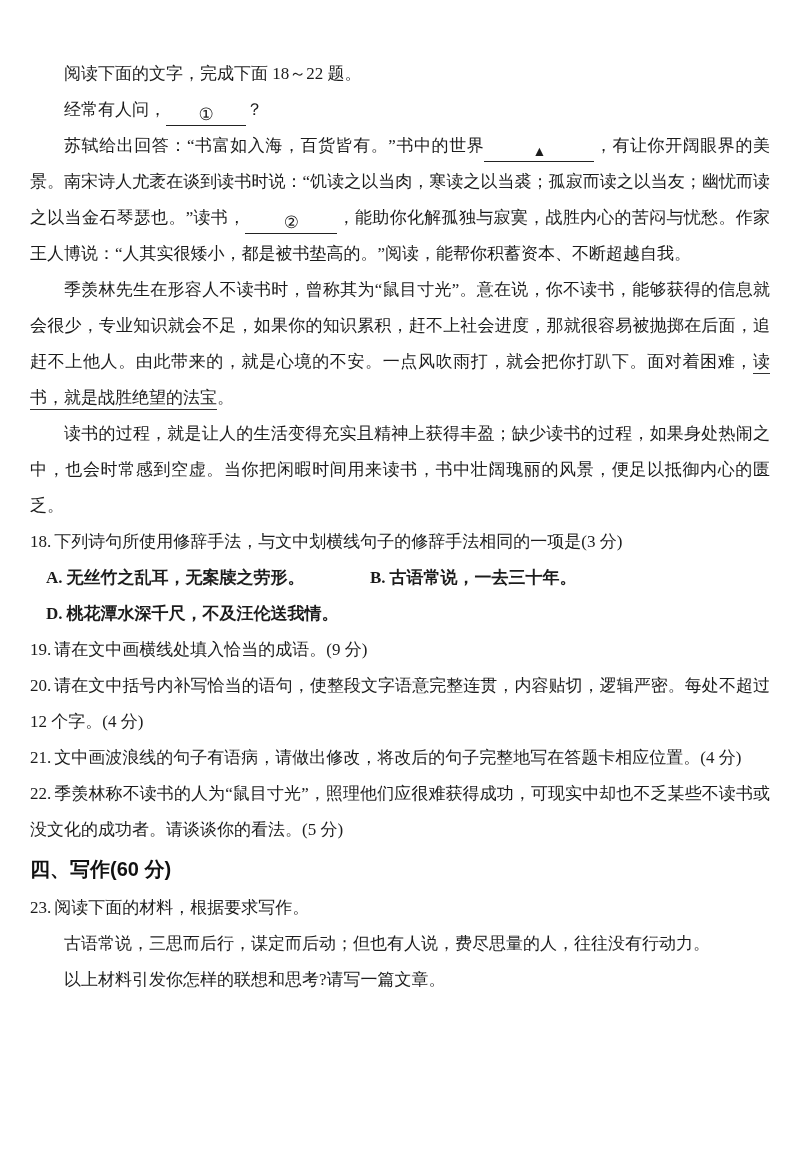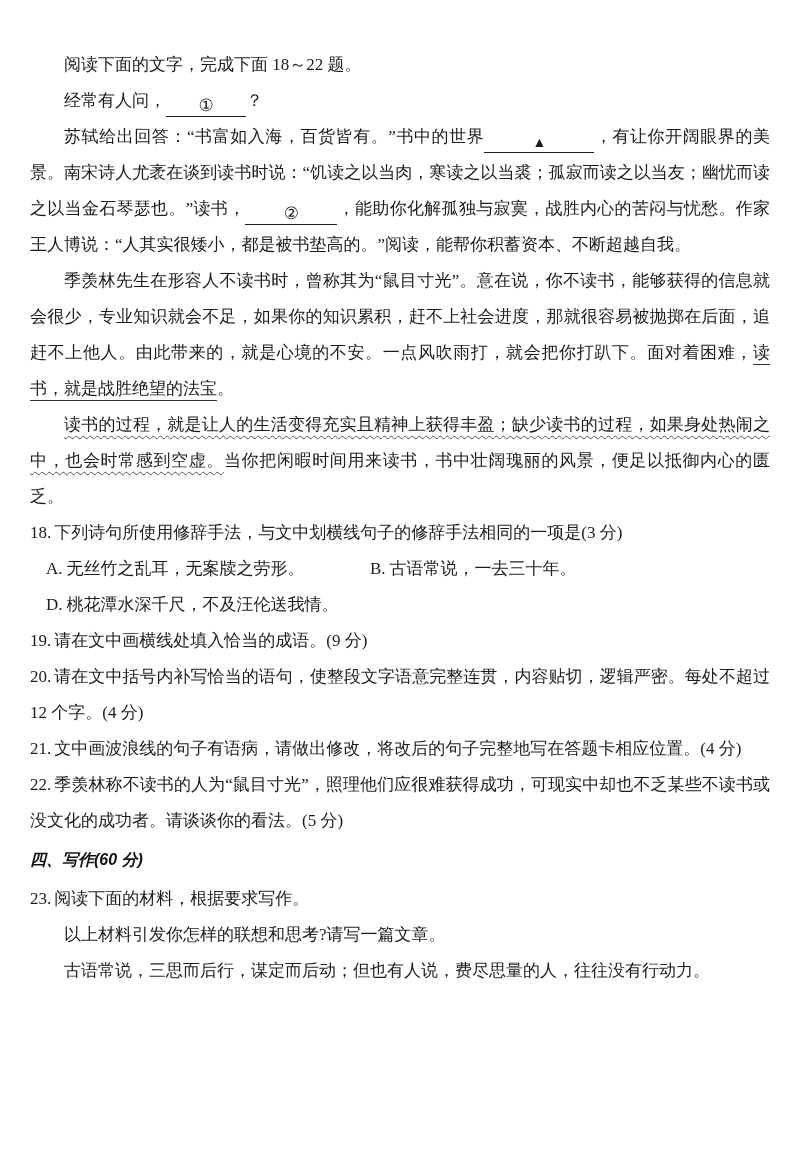--- a/index.html
+++ b/index.html
@@ -1,21 +1,21 @@
 <!DOCTYPE html>
 <html><head>
 <meta charset="utf-8">
 <style>
   * { margin: 0; padding: 0; box-sizing: border-box; }
   html, body { background: #ffffff; }
   .page {
     position: relative;
     width: 800px;
     height: 1092px;
-    margin: 7px auto;
+    margin: 16px auto;
     background: #ffffff;
     color: #1c1c1c;
     font-family: "Liberation Serif", "DejaVu Serif", serif;
     font-size: 17px;
     line-height: 36px;
     padding: 40px 30px 0 30px;
     overflow: hidden;
   }
   .para { text-align: justify; }
   .indent { text-indent: 2em; }
@@ -36,43 +36,42 @@
   .blank-2 { width: 92px; }
   .tri { font-size: 14px; }
 
   .uline {
     text-decoration: underline;
     text-decoration-thickness: 1px;
     text-underline-offset: 6px;
     text-decoration-color: #333333;
   }
   .wavy {
-    text-decoration: underline;
     text-decoration-style: wavy;
     text-decoration-thickness: 1px;
     text-underline-offset: 5px;
     text-decoration-color: #555555;
   }
 
   .options-row {
     display: flex;
     padding-left: 16px;
     text-align: left;
+    font-weight: bold;
   }
   .opt-first { width: 324px; flex: 0 0 auto; }
   .opt-second { flex: 1 1 auto; }
 
   .section-heading {
     font-family: "Liberation Sans", "DejaVu Sans", sans-serif;
     font-weight: 700;
-    font-size: 16px;
+    font-size: 20px;
     line-height: 38px;
     margin: 2px 0 2px 0;
     color: #111111;
-    font-style: italic;
   }
 </style>
 </head>
 <body>
 
 <div class="page">
 
   <p class="para indent">阅读下面的文字，完成下面 18～22 题。</p>
 
   <p class="para indent"><span>经常有人问，</span><span class="blank blank-1"><span>①</span></span><span>？</span></p>
@@ -99,18 +98,18 @@
   <p class="para"><span class="qnum">20.</span><span>请在文中括号内补写恰当的语句，使整段文字语意完整连贯，内容贴切，逻辑严密。每处不超过 12 个字。(4 分)</span></p>
 
   <p class="para"><span class="qnum">21.</span><span>文中画波浪线的句子有语病，请做出修改，将改后的句子完整地写在答题卡相应位置。(4 分)</span></p>
 
   <p class="para"><span class="qnum">22.</span><span>季羡林称不读书的人为“鼠目寸光”，照理他们应很难获得成功，可现实中却也不乏某些不读书或没文化的成功者。请谈谈你的看法。(5 分)</span></p>
 
   <h2 class="section-heading">四、写作(60 分)</h2>
 
   <p class="para"><span class="qnum">23.</span><span>阅读下面的材料，根据要求写作。</span></p>
 
+  <p class="para indent">古语常说，三思而后行，谋定而后动；但也有人说，费尽思量的人，往往没有行动力。</p>
+
   <p class="para indent">以上材料引发你怎样的联想和思考?请写一篇文章。</p>
-
-  <p class="para indent">古语常说，三思而后行，谋定而后动；但也有人说，费尽思量的人，往往没有行动力。</p>
 
 
 </div>
 
 </body></html>

